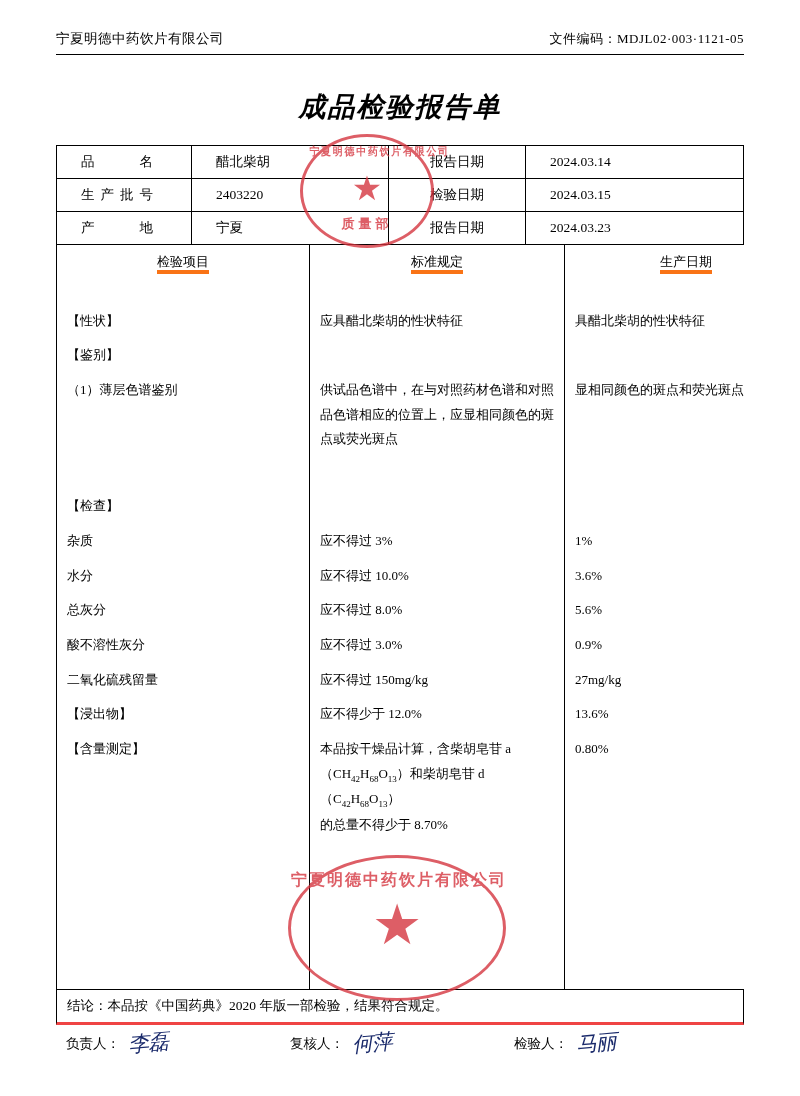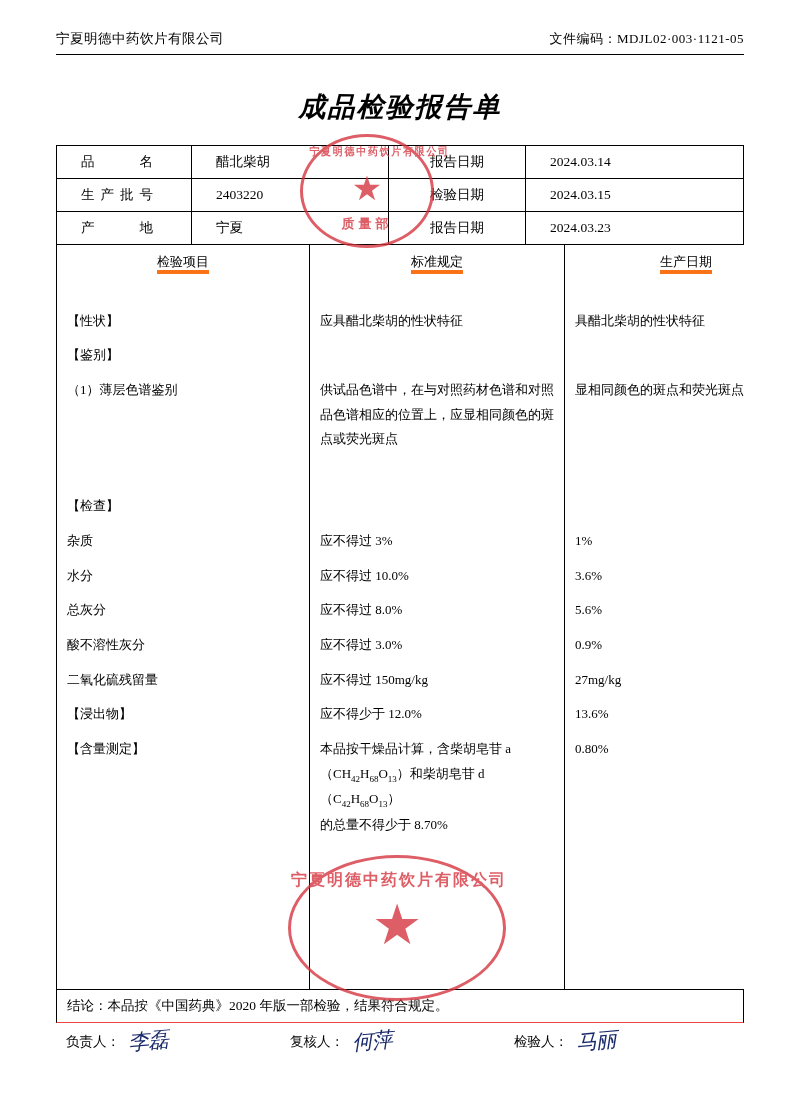--- a/index.html
+++ b/index.html
@@ -109,21 +109,21 @@
   .spacer-row td { height: 14px; padding: 0; }
   .gap-row td { height: 22px; padding: 0; }
 
   .items-wrap {
     border-bottom: 1px solid #000;
   }
   
   .concl {
     border-left: 1px solid #000;
     border-right: 1px solid #000;
-    border-bottom: 1px solid #ef4444;
+    border-bottom: 3px solid #ef4444;
     font-size: 13.5px;
     padding: 7px 10px;
   }
   
   .sign-row {
     display: flex;
     font-size: 13.5px;
     padding: 9px 10px 0 10px;
     position: relative;
   }

